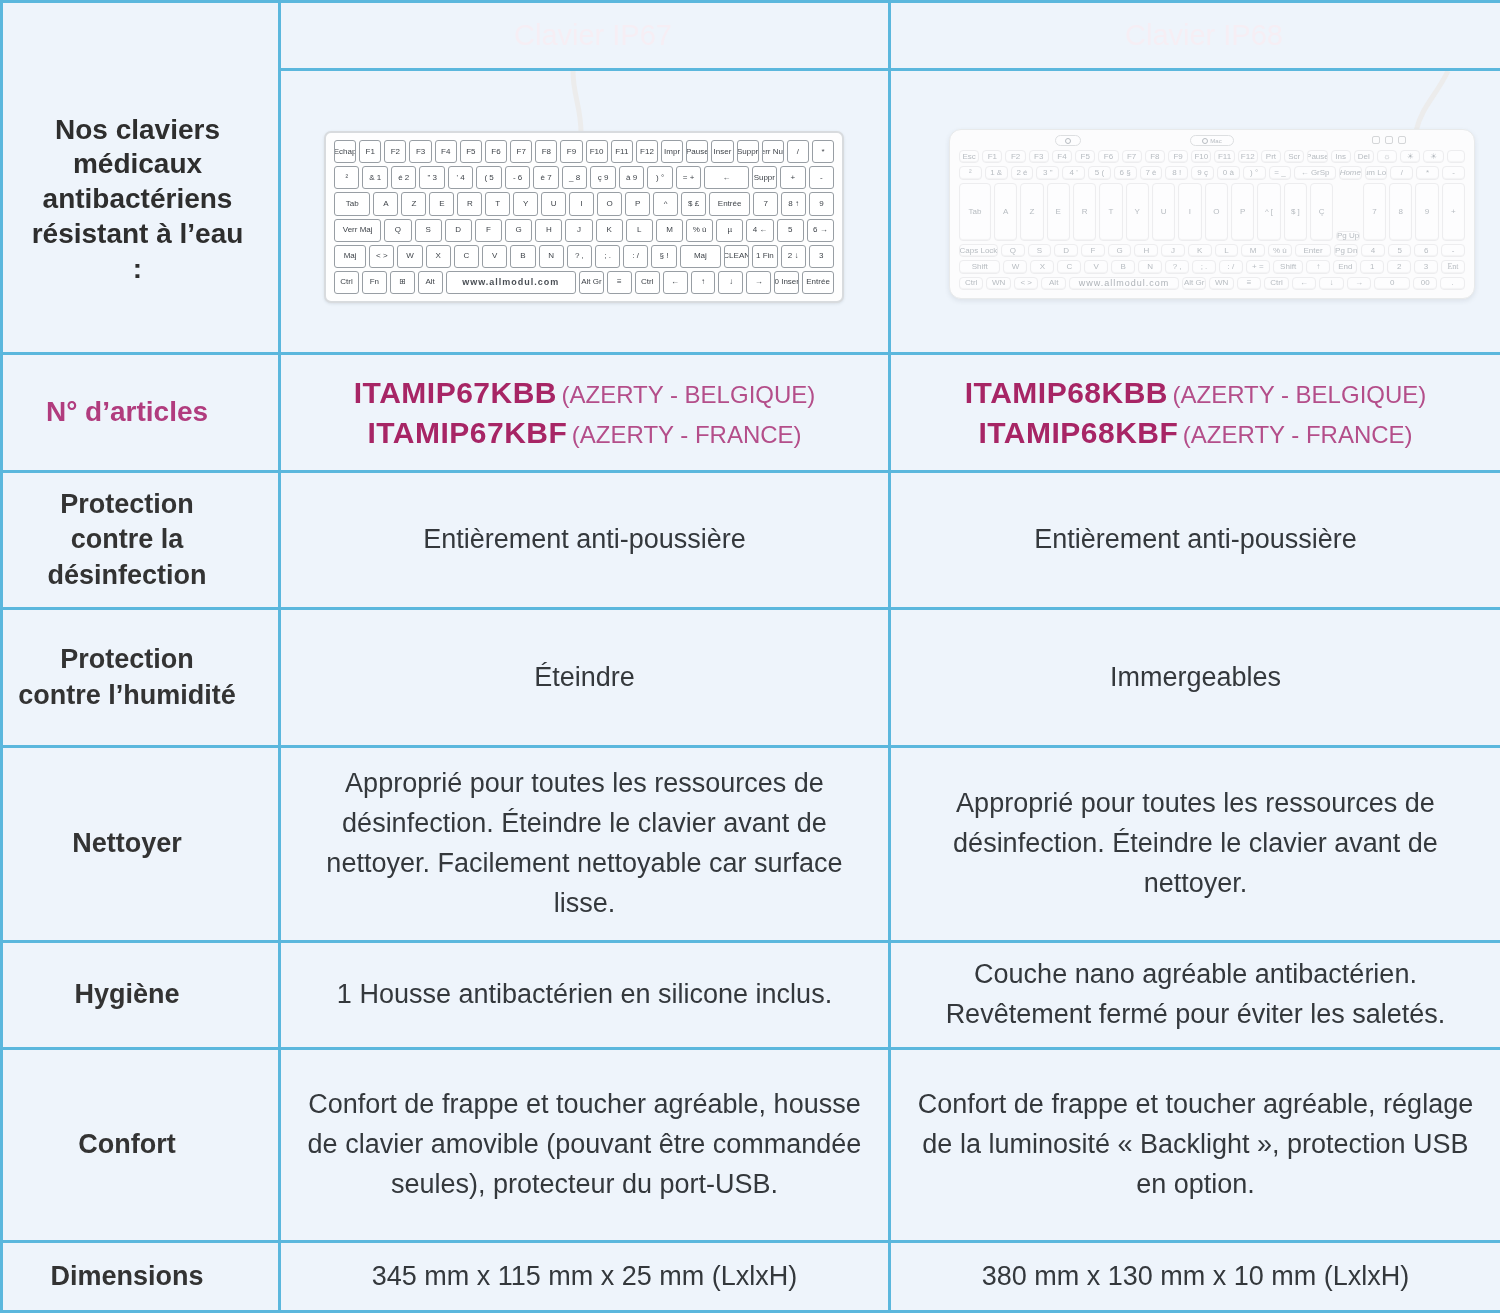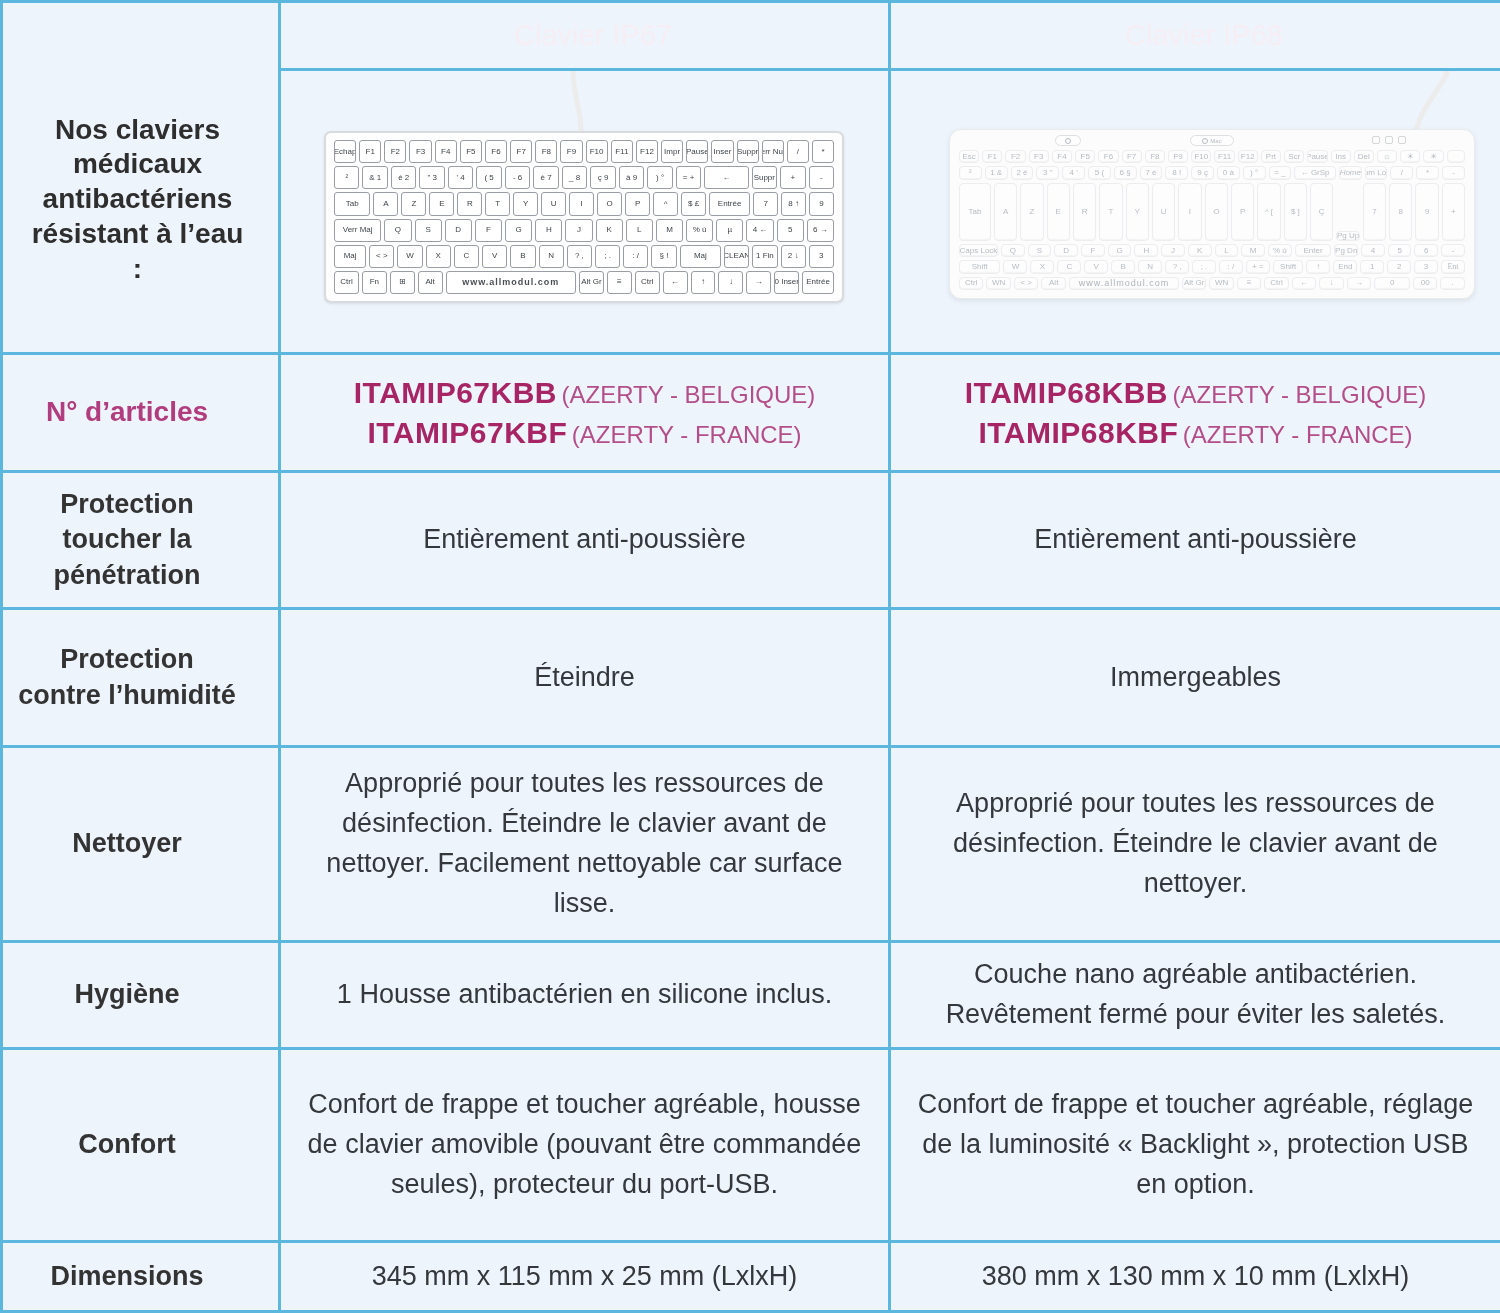--- a/index.html
+++ b/index.html
@@ -398,21 +398,21 @@
         <div class="artline"><span class="artcode">ITAMIP67KBB</span> <span class="artvar">(AZERTY - BELGIQUE)</span></div>
         <div class="artline"><span class="artcode">ITAMIP67KBF</span> <span class="artvar">(AZERTY - FRANCE)</span></div>
       </td>
       <td class="art">
         <div class="artline"><span class="artcode">ITAMIP68KBB</span> <span class="artvar">(AZERTY - BELGIQUE)</span></div>
         <div class="artline"><span class="artcode">ITAMIP68KBF</span> <span class="artvar">(AZERTY - FRANCE)</span></div>
       </td>
     </tr>
 
     <tr class="r-pen">
-      <th class="lab">Protection toucher la pénétration</th>
+      <th class="lab">Protection contre la désinfection</th>
       <td class="val">Entièrement anti-poussière</td>
       <td class="val">Entièrement anti-poussière</td>
     </tr>
     <tr class="r-hum">
       <th class="lab">Protection contre l’humidité</th>
       <td class="val">Éteindre</td>
       <td class="val">Immergeables</td>
     </tr>
     <tr class="r-net">
       <th class="lab">Nettoyer</th>

